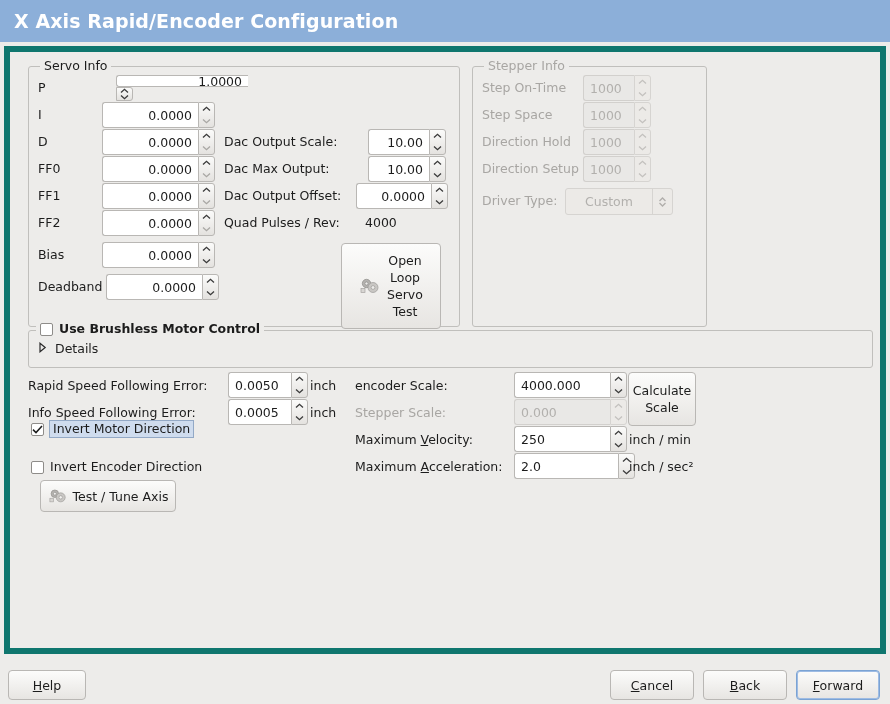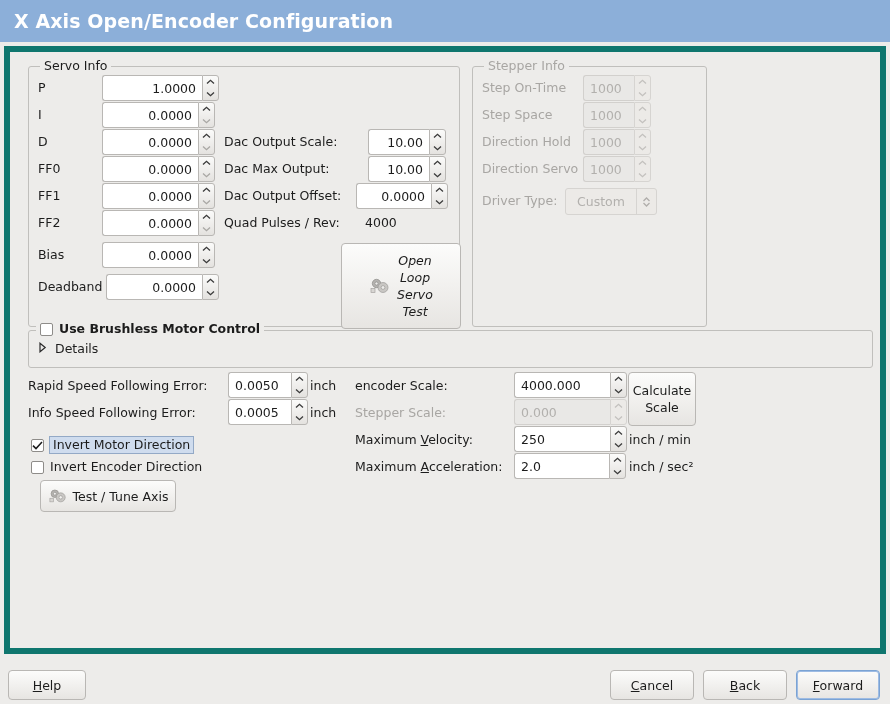--- a/index.html
+++ b/index.html
@@ -170,39 +170,39 @@
 
   
   .footer { position: absolute; left: 0; top: 656px; width: 890px; height: 48px; }
 </style>
 </head>
 <body>
 
 <div id="app">
 
   <div class="titlebar">
-    <span class="title">X Axis Open/Encoder Configuration</span>
+    <span class="title">X Axis Rapid/Encoder Configuration</span>
   </div>
 
   <div class="content-frame">
 
     <div class="groupbox" style="left:18px; top:14px; width:432px; height:261px;">
       <div class="gb-border"></div>
       <div class="gb-legend">Servo Info</div>
 
       <div class="lbl" style="left:10px; top:14px;">P</div>
       <div class="lbl" style="left:10px; top:41px;">I</div>
       <div class="lbl" style="left:10px; top:68px;">D</div>
       <div class="lbl" style="left:10px; top:95px;">FF0</div>
       <div class="lbl" style="left:10px; top:122px;">FF1</div>
       <div class="lbl" style="left:10px; top:149px;">FF2</div>
       <div class="lbl" style="left:10px; top:181px;">Bias</div>
       <div class="lbl" style="left:10px; top:213px;">Deadband</div>
 
-      <div class="spin dn-dark" style="left:74px; top:9px; width:117px;">
+      <div class="spin dn-dark" style="left:88px; top:9px; width:132px;flex-direction:column;">
         <div class="entry right">1.0000</div>
         <div class="btns">
           <div class="ar up">
               <svg width="9" height="6" viewBox="0 0 9 6">
                 <path d="M1 4.5 L4.5 1.3 L8 4.5"></path>
               </svg>
             </div>
           <div class="ar down">
               <svg width="9" height="6" viewBox="0 0 9 6">
                 <path d="M1 1.5 L4.5 4.7 L8 1.5"></path>
@@ -361,21 +361,21 @@
               </svg>
             </div>
           <div class="ar down">
               <svg width="9" height="6" viewBox="0 0 9 6">
                 <path d="M1 1.5 L4.5 4.7 L8 1.5"></path>
               </svg>
             </div>
         </div>
       </div>
 
-      <div class="btn btn-multiline" style="left:313px; top:177px; width:120px; height:86px;font-style:italic;">
+      <div class="btn btn-multiline" style="left:313px; top:177px; width:100px; height:86px;">
         <span class="gearicon">
           <svg width="22" height="20" viewBox="0 0 22 20">
             <g fill="#b4b2af" stroke="#8e8c89" stroke-width="0.7">
               <circle cx="7.5" cy="7.5" r="4.2"></circle>
               <circle cx="7.5" cy="7.5" r="1.6" fill="#edecea"></circle>
             </g>
             <g fill="#c9c7c4" stroke="#9b9996" stroke-width="0.7">
               <circle cx="14" cy="11.5" r="5"></circle>
               <circle cx="14" cy="11.5" r="1.9" fill="#edecea"></circle>
             </g>
@@ -391,21 +391,21 @@
       </div>
     </div>
 
     <div class="groupbox" style="left:462px; top:14px; width:235px; height:261px;text-align:center;">
       <div class="gb-border"></div>
       <div class="gb-legend disabled">Stepper Info</div>
 
       <div class="lbl disabled" style="left:10px; top:14px;">Step On-Time</div>
       <div class="lbl disabled" style="left:10px; top:41px;">Step Space</div>
       <div class="lbl disabled" style="left:10px; top:68px;">Direction Hold</div>
-      <div class="lbl disabled" style="left:10px; top:95px;">Direction Servo</div>
+      <div class="lbl disabled" style="left:10px; top:95px;">Direction Setup</div>
       <div class="lbl disabled" style="left:10px; top:127px;">Driver Type:</div>
 
       <div class="spin disabled" style="left:111px; top:9px; width:68px;">
         <div class="entry left">1000</div>
         <div class="btns">
           <div class="ar up">
               <svg width="9" height="6" viewBox="0 0 9 6">
                 <path d="M1 4.5 L4.5 1.3 L8 4.5"></path>
               </svg>
             </div>
@@ -455,21 +455,21 @@
               </svg>
             </div>
           <div class="ar down">
               <svg width="9" height="6" viewBox="0 0 9 6">
                 <path d="M1 1.5 L4.5 4.7 L8 1.5"></path>
               </svg>
             </div>
         </div>
       </div>
 
-      <div class="combo disabled" style="left:93px; top:122px; width:92px;">
+      <div class="combo disabled" style="left:93px; top:122px; width:108px;">
         <span class="ctext">Custom</span>
         <span class="carrow">
           <svg width="9" height="12" viewBox="0 0 9 12">
               <path d="M1.5 5 L4.5 2 L7.5 5"></path>
               <path d="M1.5 7 L4.5 10 L7.5 7"></path>
             </svg>
         </span>
       </div>
     </div>
 
@@ -518,21 +518,21 @@
           </div>
         <div class="ar down">
             <svg width="9" height="6" viewBox="0 0 9 6">
               <path d="M1 1.5 L4.5 4.7 L8 1.5"></path>
             </svg>
           </div>
       </div>
     </div>
     <div class="lbl" style="left:300px; top:353px;">inch</div>
 
-    <div class="cb" style="left:21px; top:384px;">
+    <div class="cb" style="left:21px; top:368px;">
       <span class="box">
         <svg width="11" height="9" viewBox="0 0 11 9">
             <path d="M1 4.6 L4 7.6 L10 1" fill="none" stroke="#1c1c1c" stroke-width="1.5"></path>
           </svg>
       </span>
       <span class="cbtext focused">Invert Motor Direction</span>
     </div>
     <div class="cb" style="left:21px; top:407px;">
       <span class="box"></span>
       <span class="cbtext">Invert Encoder Direction</span>
@@ -608,21 +608,21 @@
         <div class="ar down">
             <svg width="9" height="6" viewBox="0 0 9 6">
               <path d="M1 1.5 L4.5 4.7 L8 1.5"></path>
             </svg>
           </div>
       </div>
     </div>
     <div class="lbl" style="left:619px; top:380px;">inch / min</div>
 
     <div class="lbl" style="left:345px; top:407px;"><span>Maximum </span><u>A</u><span>cceleration:</span></div>
-    <div class="spin dn-dark" style="left:504px; top:401px; width:112px;">
+    <div class="spin dn-dark" style="left:504px; top:401px; width:121px;">
       <div class="entry left">2.0</div>
       <div class="btns">
         <div class="ar up">
             <svg width="9" height="6" viewBox="0 0 9 6">
               <path d="M1 4.5 L4.5 1.3 L8 4.5"></path>
             </svg>
           </div>
         <div class="ar down">
             <svg width="9" height="6" viewBox="0 0 9 6">
               <path d="M1 1.5 L4.5 4.7 L8 1.5"></path>

